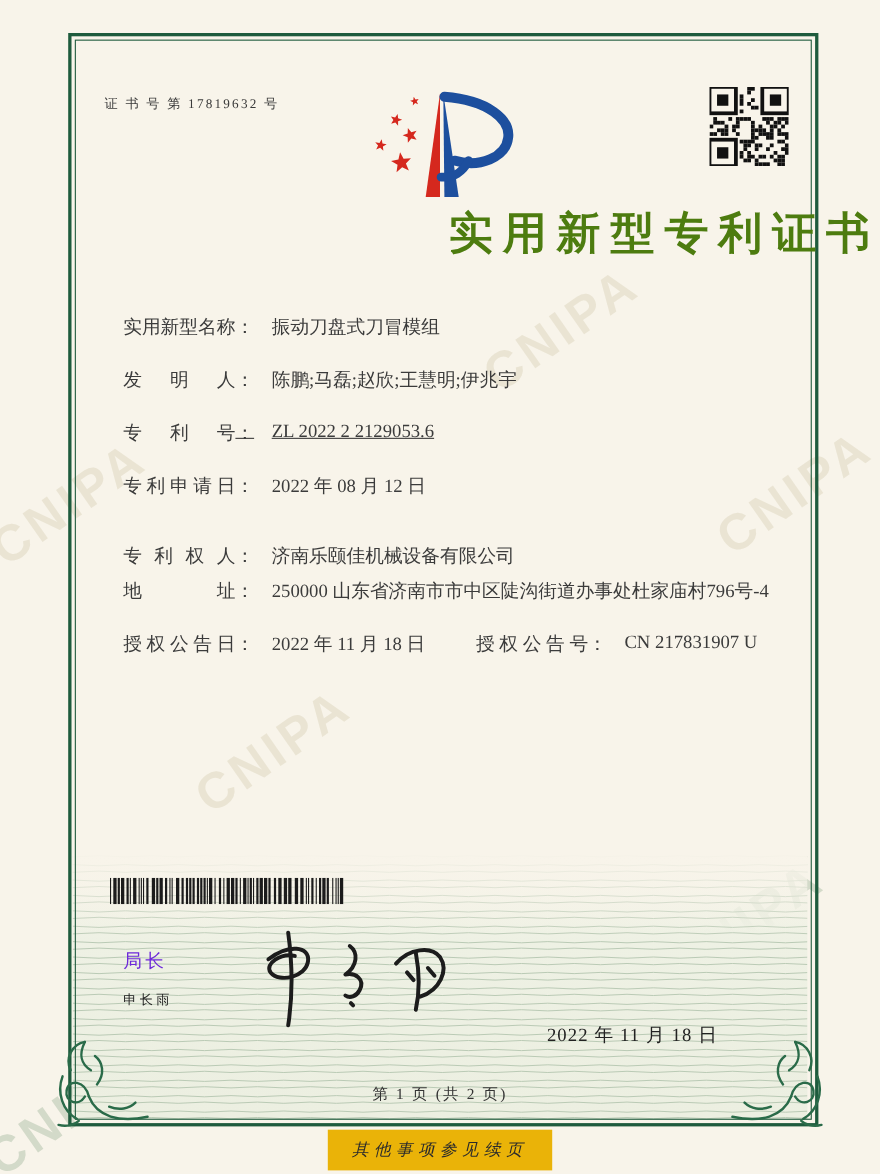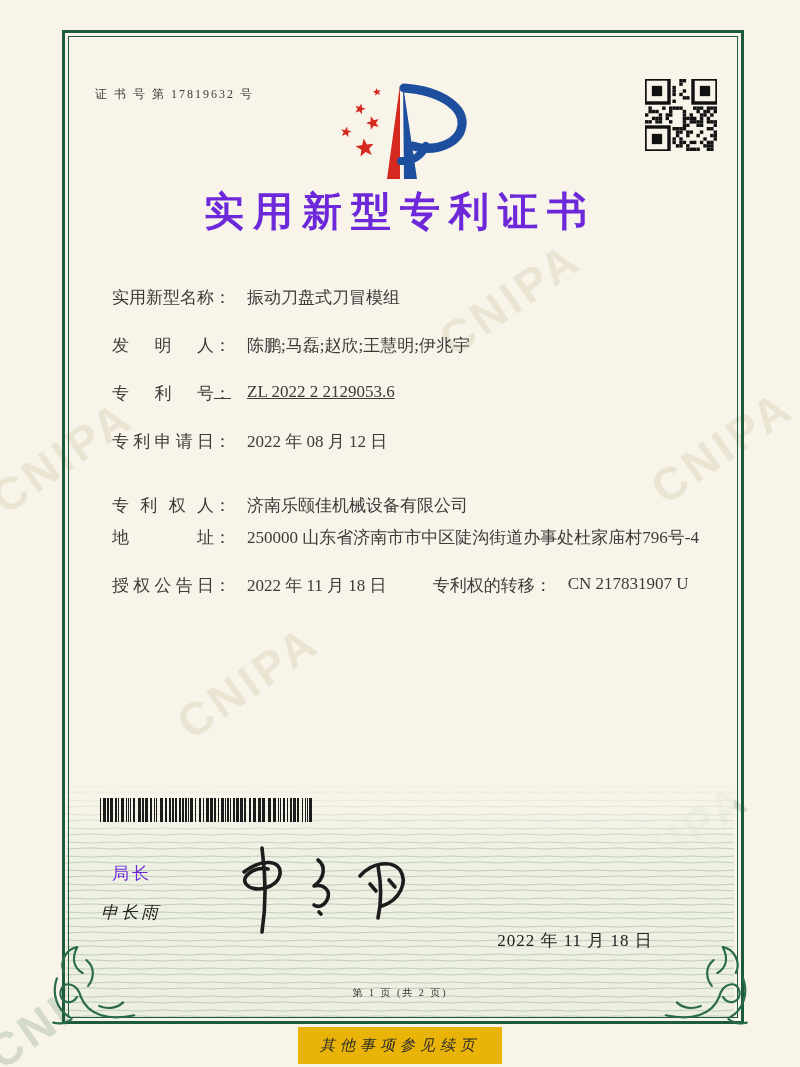--- a/index.html
+++ b/index.html
@@ -17,43 +17,43 @@
   .frame-inner{position:absolute;inset:3px;border:1px solid #1e5b3d;}
   
   .waves{left:66px;top:775px;width:668px;height:243px;z-index:1;overflow:hidden;
          background:linear-gradient(180deg,rgba(237,241,227,0) 0%,#eef1e4 30%,#ecefe1 100%);}
   .waves .fade{position:absolute;left:0;top:0;width:100%;height:80px;
          background:linear-gradient(180deg,#f8f4ea 0%,rgba(248,244,234,0) 100%);}
   
   .certno{left:95px;top:86px;font-size:12px;letter-spacing:2px;color:#3a3a3a;z-index:3;}
   .qr{left:645px;top:79px;width:72px;height:72px;z-index:3;}
   .logo{left:330px;top:82px;width:155px;height:102px;z-index:3;}
-  .title{left:0;top:184px;width:800px;text-align:center;font-size:40px;font-weight:bold;
-         letter-spacing:9px;color:#6d28d9;z-index:3;}
+  .title{left:0;top:184px;width:800px;text-align:right;font-size:40px;font-weight:bold;
+         letter-spacing:9px;color:#4d7c0f;z-index:3;}
   
   .row{position:absolute;left:112px;font-size:17px;color:#3b3b3b;z-index:3;white-space:nowrap;}
   .row .lab{display:inline-block;width:102px;text-align:justify;text-align-last:justify;vertical-align:top;}
   .row .col{vertical-align:top;}
   .row .val{margin-left:16px;vertical-align:top;}
   .row .val.wrap{display:inline-block;white-space:normal;width:474px;line-height:24px;}
   .grant2{margin-left:46px;}
   .grant2 .lab{width:102px;}
   
   .paras{left:102px;top:611px;width:612px;font-size:16px;line-height:24.5px;
          text-align:justify;color:#3b3b3b;z-index:3;}
   .paras p{margin:0 0 3px 0;text-indent:2em;}
   
   .barcode{left:100px;top:798px;width:218px;height:24px;z-index:3;}
   
   .sig-title{left:112px;top:862px;font-size:17px;letter-spacing:3px;color:#6d28d9;z-index:3;}
-  .sig-name{left:101px;top:901px;font-size:17px;letter-spacing:3px;color:#222;z-index:3;font-style:italic;}
+  .sig-name{left:112px;top:901px;font-size:12px;letter-spacing:3px;color:#222;z-index:3;}
   .sig-script{left:222px;top:838px;width:210px;height:100px;z-index:3;}
   .sig-date{left:460px;top:929px;width:230px;text-align:center;font-size:17px;letter-spacing:1px;color:#222;z-index:3;}
   
-  .pageinfo{left:0;top:986px;width:800px;text-align:center;font-size:10px;letter-spacing:2px;color:#333;z-index:3;}
+  .pageinfo{left:0;top:986px;width:800px;text-align:center;font-size:14px;letter-spacing:2px;color:#333;z-index:3;}
   .contbox{left:298px;top:1027px;width:204px;height:37px;background:#eab308;z-index:3;
            display:flex;align-items:center;justify-content:center;}
   .contnote{font-size:15px;letter-spacing:5px;font-style:italic;color:#2b2b2b;}
   
   .flourish{width:92px;height:92px;z-index:4;}
   .flourish.bl{left:44px;top:938px;}
   .flourish.br{left:664px;top:938px;transform:scaleX(-1);}
 </style>
 </head>
 <body>
@@ -259,21 +259,21 @@
 <div class="row" style="top:430px;">
   <span class="lab">专利申请日</span><span class="col">：</span><span class="val">2022 年 08 月 12 日</span>
 </div>
 <div class="row" style="top:494px;">
   <span class="lab">专利权人</span><span class="col">：</span><span class="val">济南乐颐佳机械设备有限公司</span>
 </div>
 <div class="row" style="top:526px;">
   <span class="lab">地址</span><span class="col">：</span><span class="val wrap">250000 山东省济南市市中区陡沟街道办事处杜家庙村796号-4</span>
 </div>
 <div class="row" style="top:574px;">
-  <span class="lab">授权公告日</span><span class="col">：</span><span class="val">2022 年 11 月 18 日</span><span class="grant2"><span class="lab">专利权的转移</span><span class="col">：</span><span class="val">CN 217831907 U</span></span>
+  <span class="lab">授权公告日</span><span class="col">：</span><span class="val">2022 年 11 月 18 日</span><span class="grant2"><span class="lab">授权公告号</span><span class="col">：</span><span class="val">CN 217831907 U</span></span>
 </div>
 
 <div class="abs paras">
 </div>
 
 <svg class="abs barcode" id="barcode-svg" width="218" height="24" xmlns="http://www.w3.org/2000/svg">
     <rect x="0" y="0" width="1" height="24" fill="#1b1b1b"></rect>
     <rect x="3" y="0" width="3" height="24" fill="#1b1b1b"></rect>
     <rect x="7" y="0" width="2" height="24" fill="#1b1b1b"></rect>
     <rect x="10" y="0" width="3" height="24" fill="#1b1b1b"></rect>

